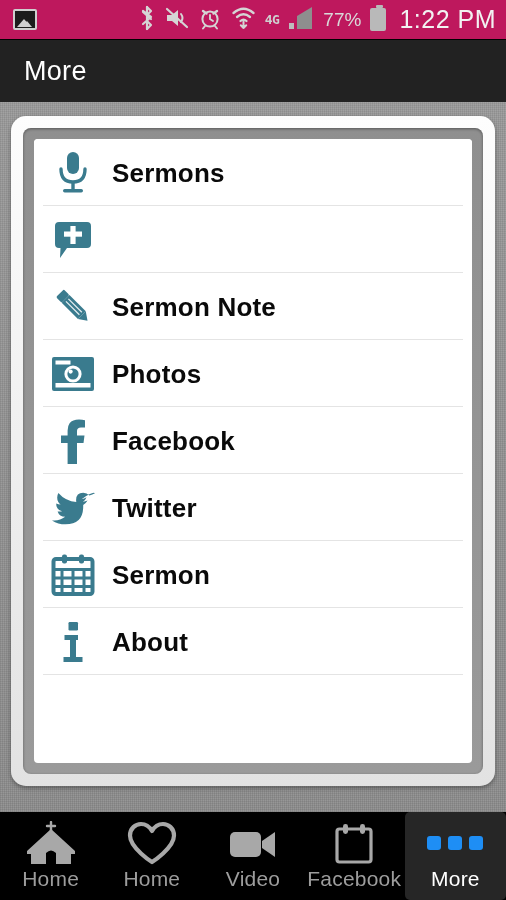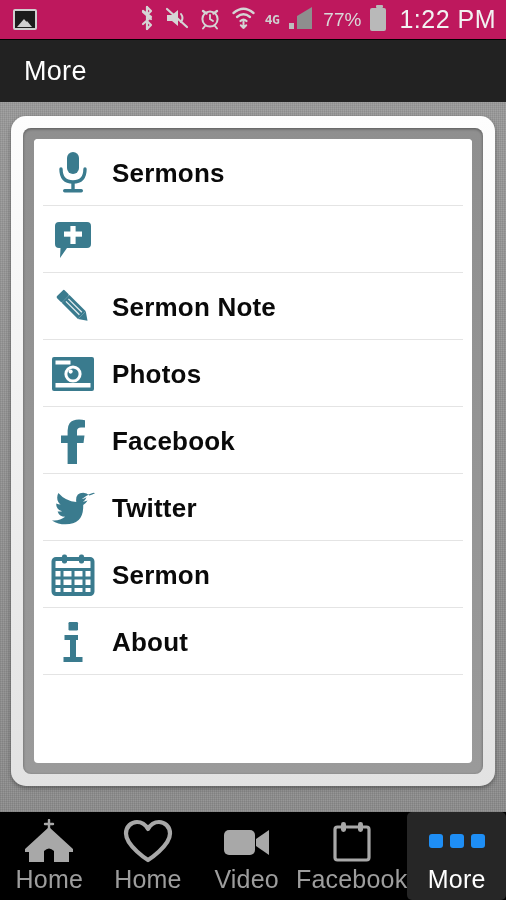--- a/index.html
+++ b/index.html
@@ -125,21 +125,21 @@
   .tab {
     flex:1 1 0; height:88px;
     display:flex; flex-direction:column; align-items:center; justify-content:center;
     cursor:pointer; gap:2px;
     border-radius:5px;
   }
   .tab.active { background:#262626; }
   .tab-icon { height:44px; display:flex; align-items:flex-end; justify-content:center; }
   .tab-icon svg { display:block; }
   .tab-label {
-    font-size:25px; color:#9d9d9d; line-height:1.15; letter-spacing:0.2px;
+    font-size:21px; color:#9d9d9d; line-height:1.15; letter-spacing:0.2px;
   }
   .tab.active .tab-label { color:#ffffff; }
   .dots { display:flex; gap:7px; align-items:center; height:44px; }
   .dot { width:14px; height:14px; border-radius:3px; }
 </style>
 </head>
 <body>
 
 <div id="screen">
 

